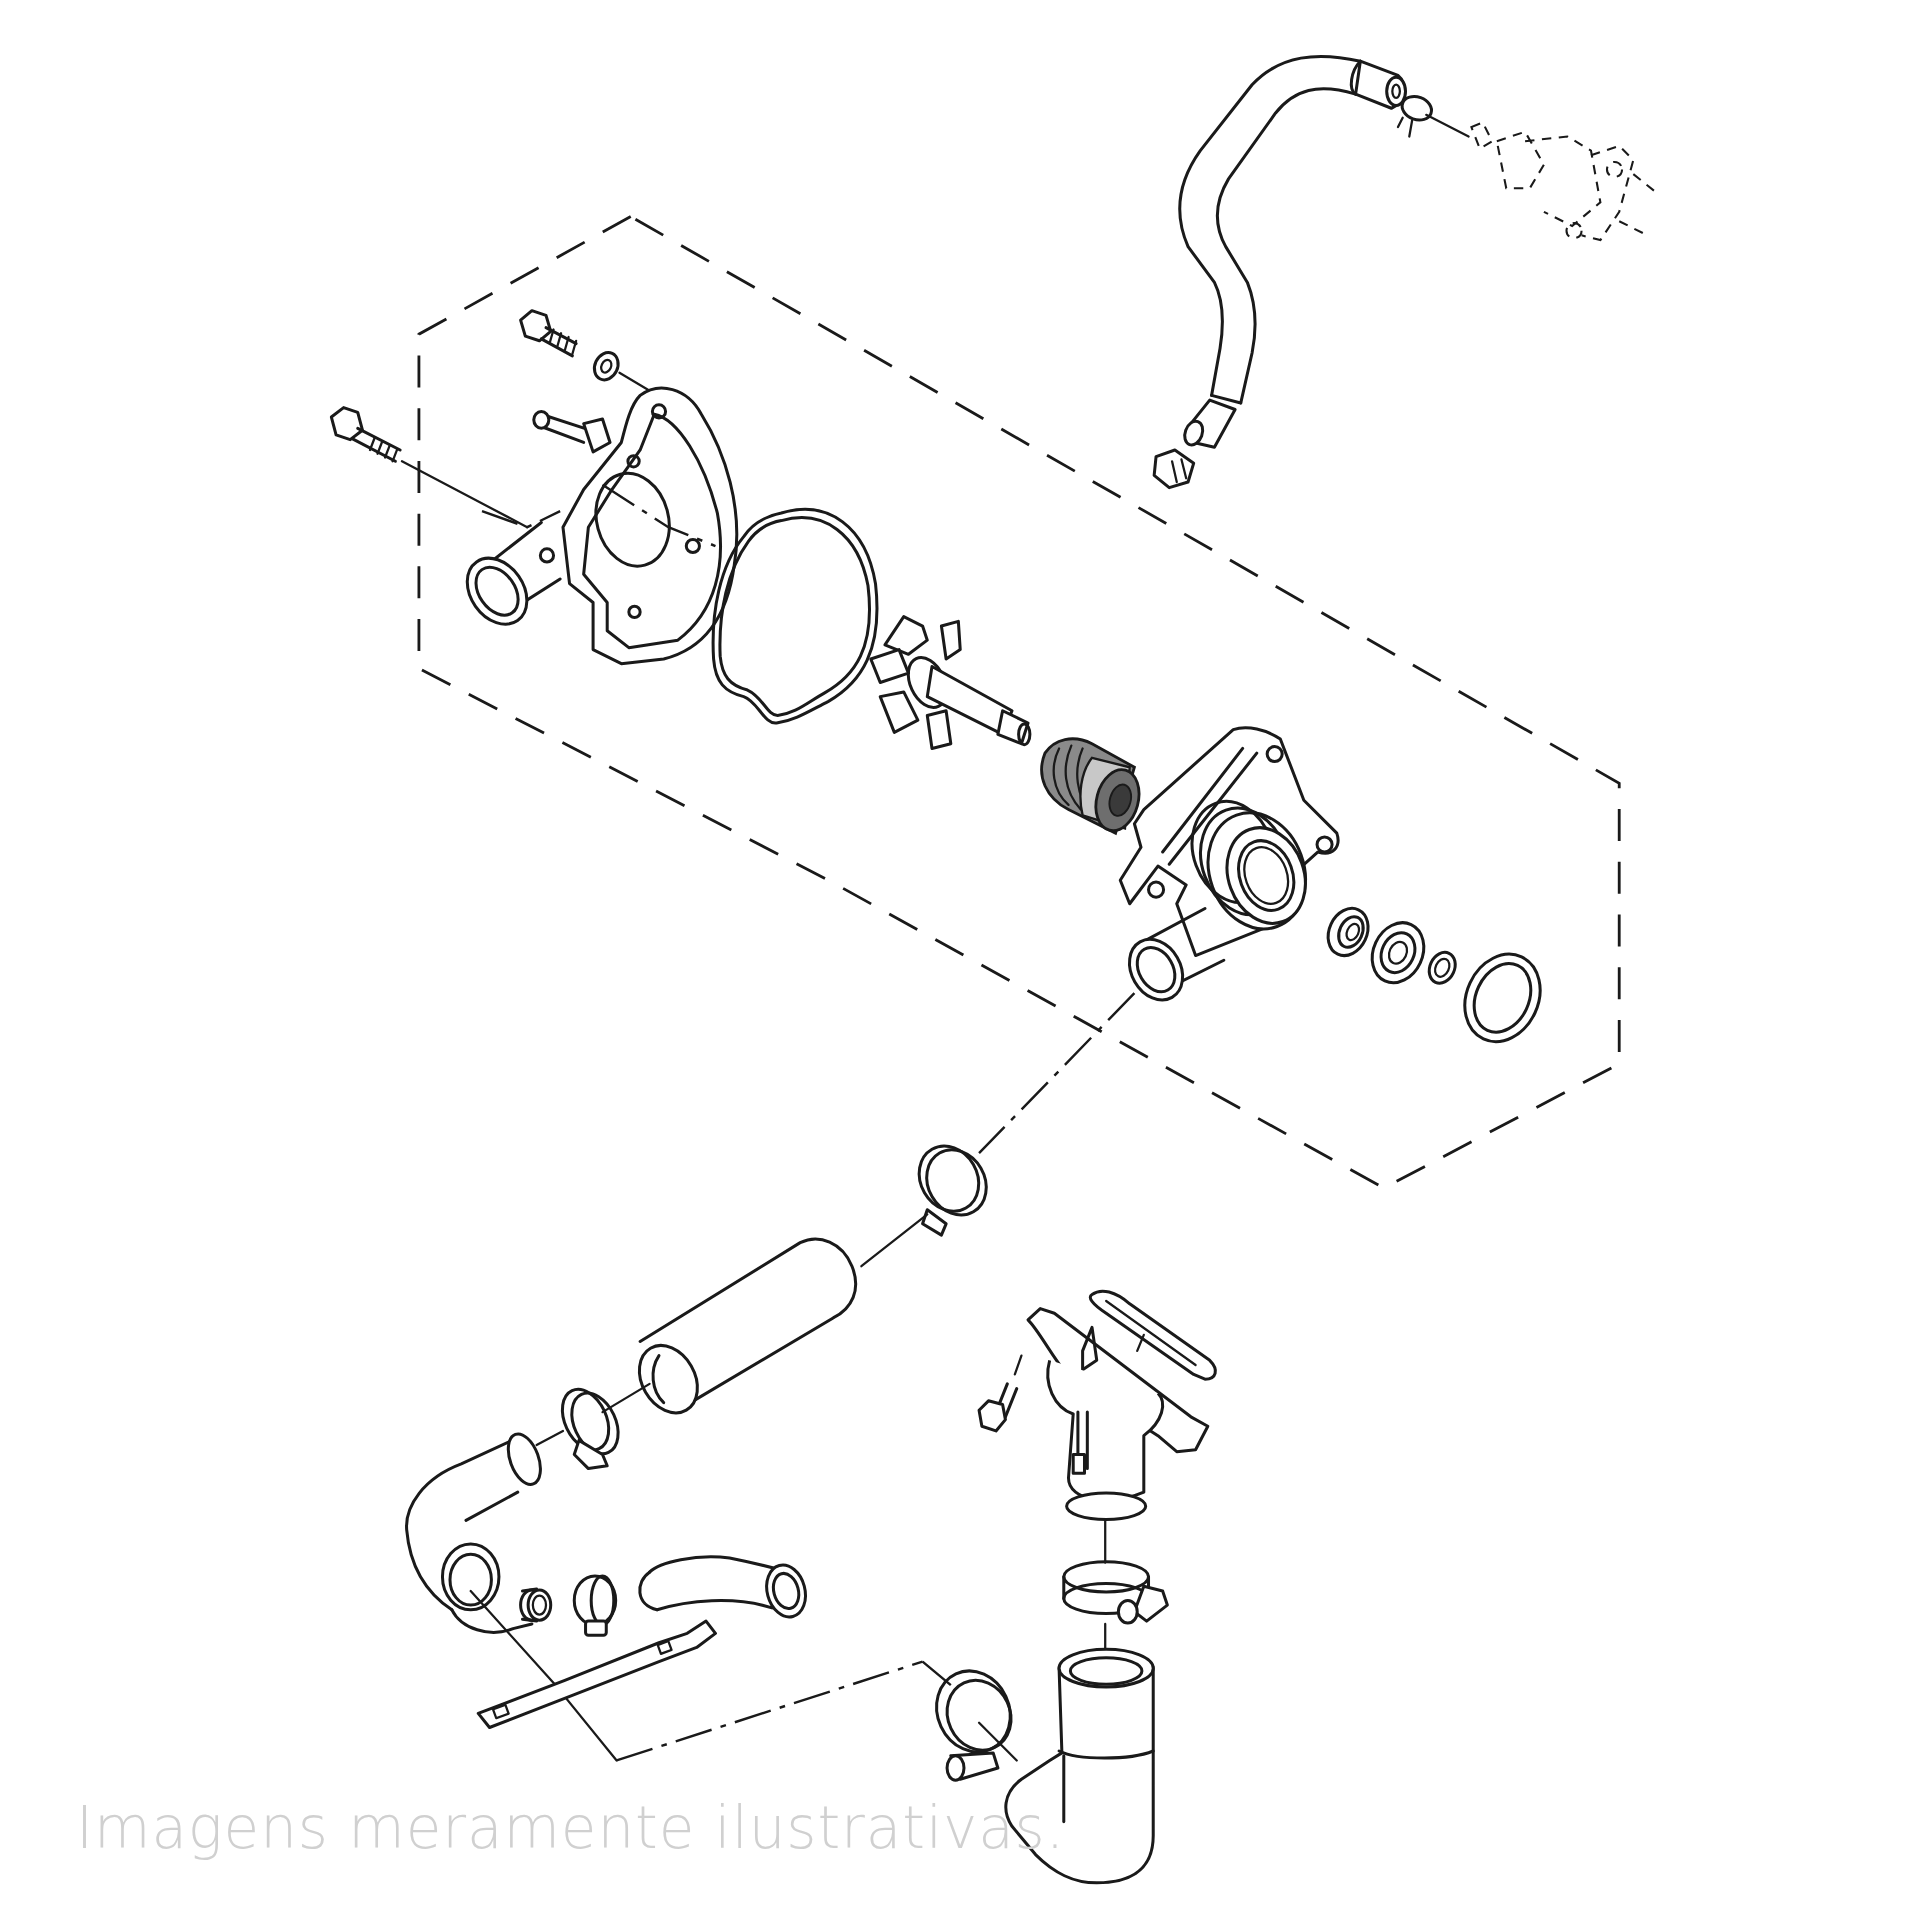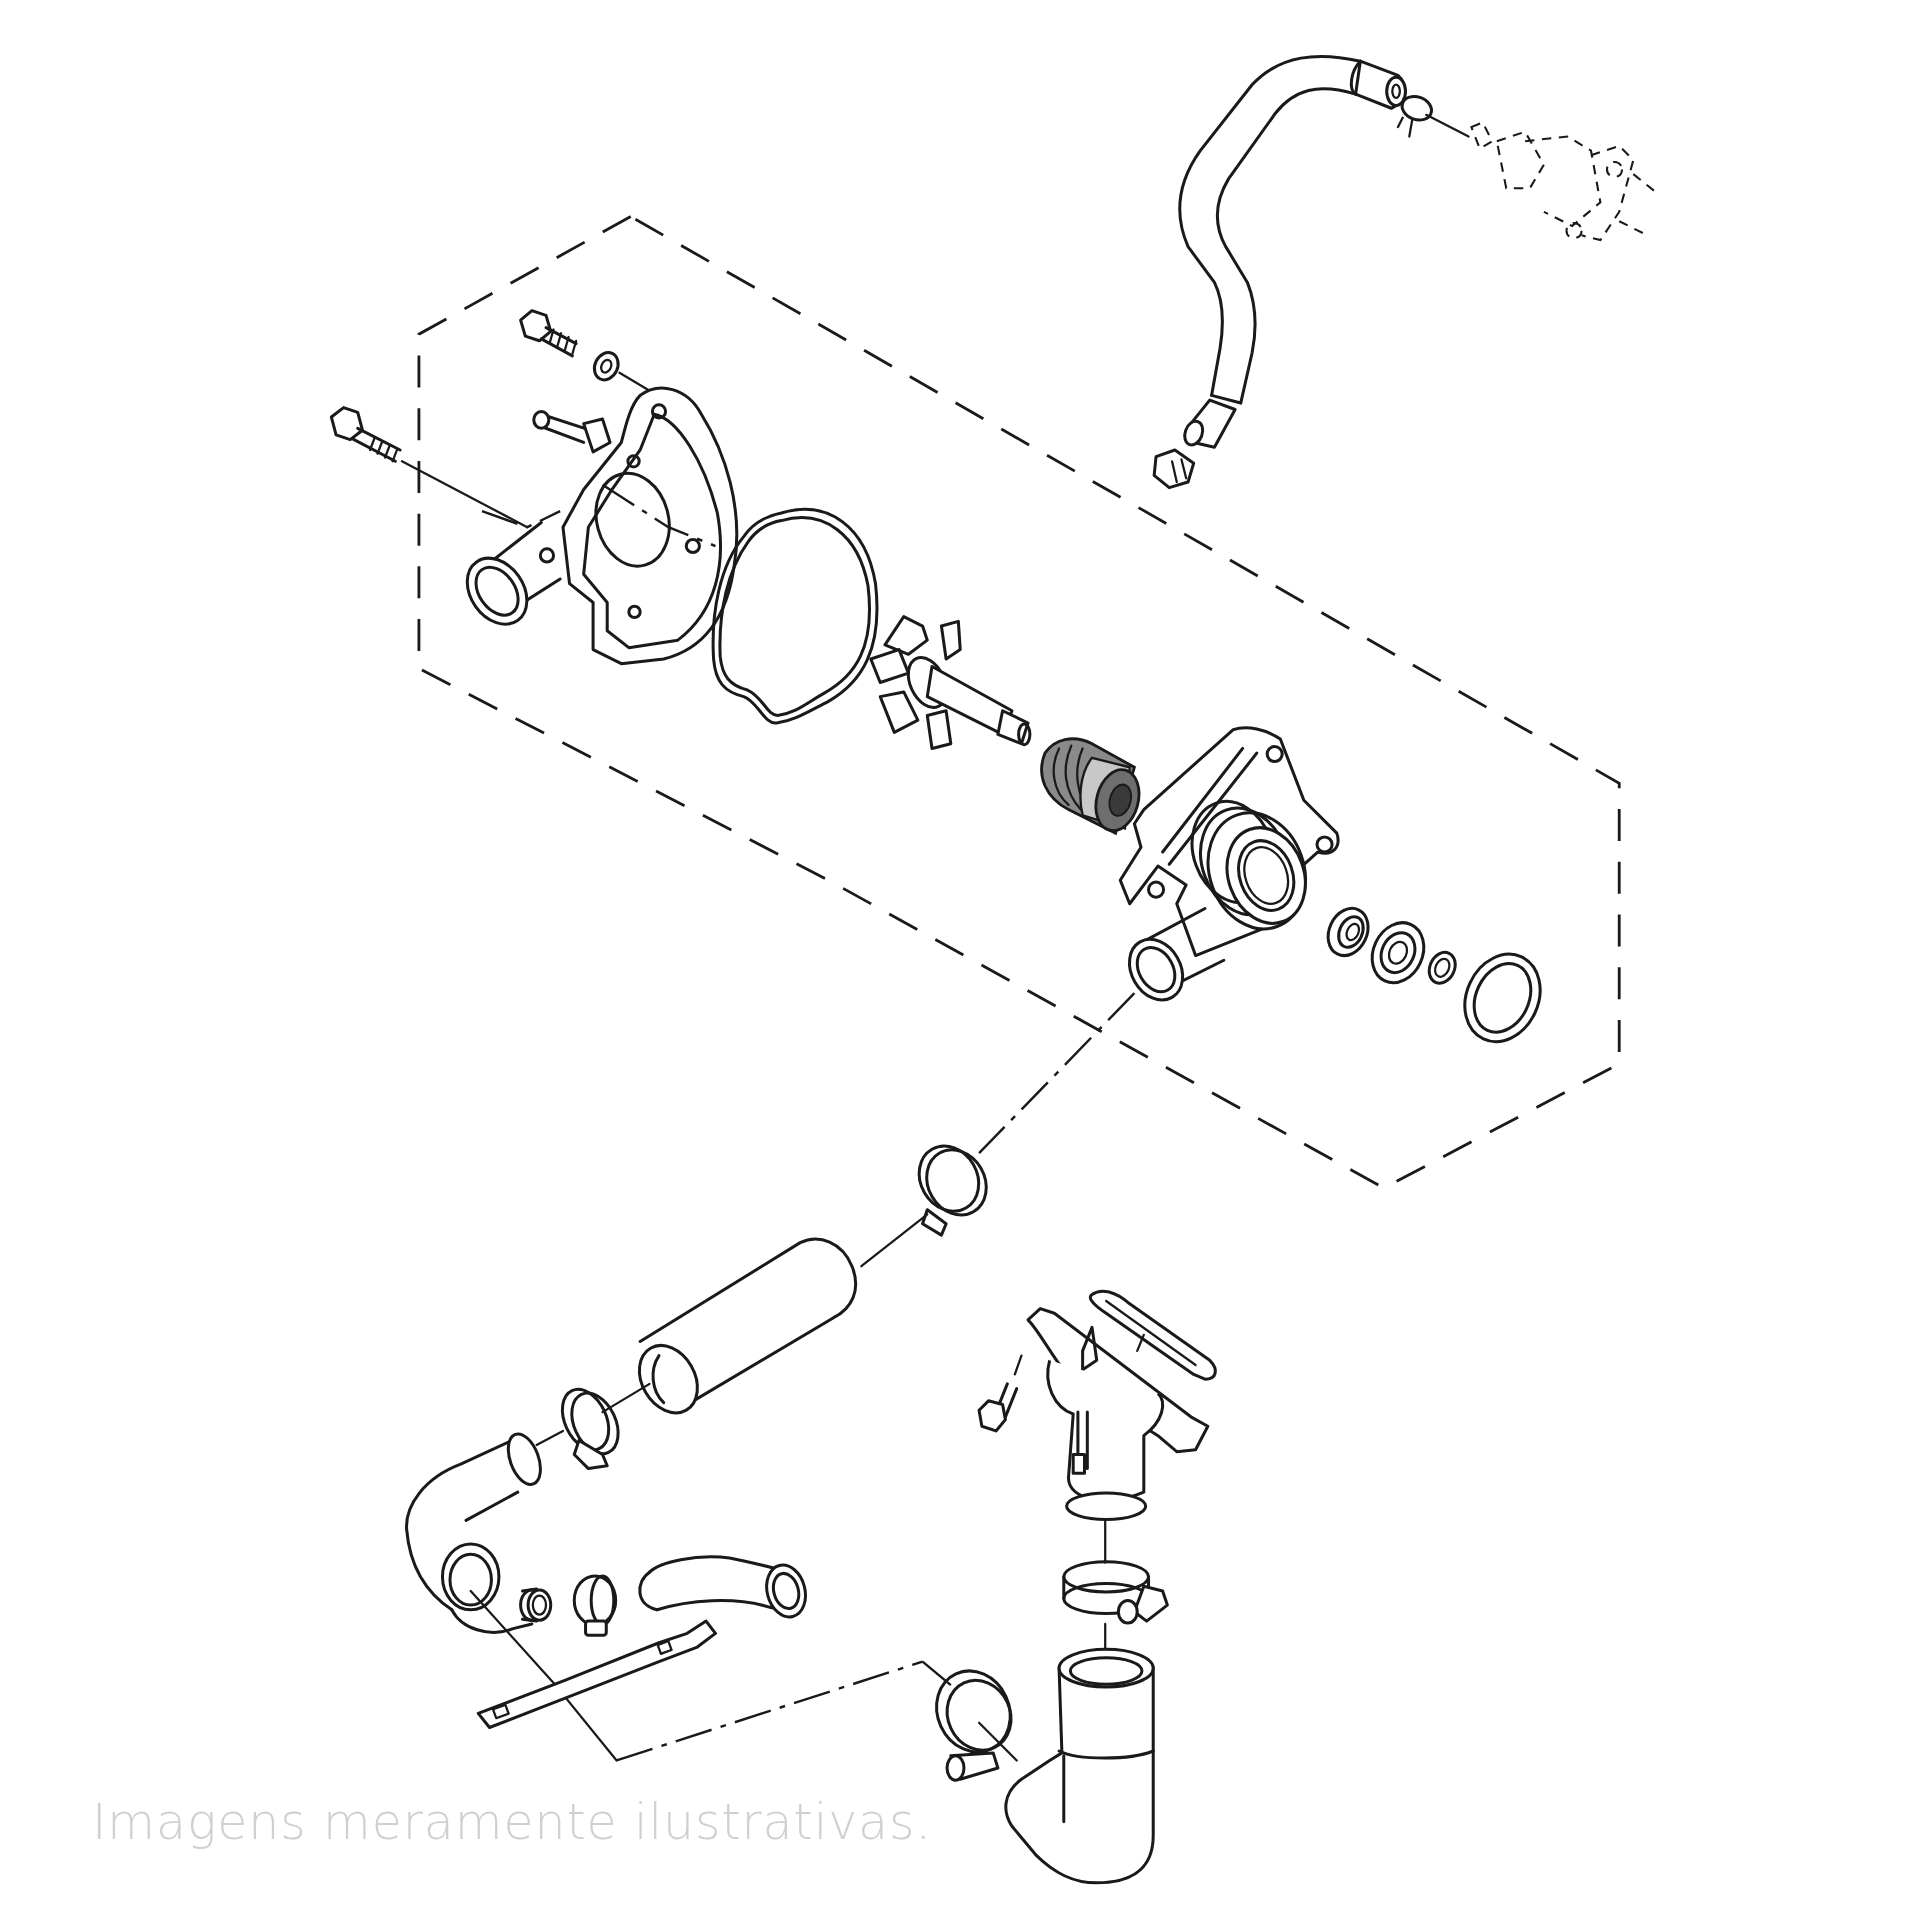--- a/index.html
+++ b/index.html
@@ -5,22 +5,22 @@
   html, body { margin:0; padding:0; background:#ffffff; }
   body { width:1928px; height:1928px; position:relative; overflow:hidden; }
   #diagram { position:absolute; left:0; top:0; width:1928px; height:1928px; }
   .ln { fill:none; stroke:#1a1a1a; stroke-width:3.2; stroke-linecap:round; stroke-linejoin:round; }
   .thin { fill:none; stroke:#1a1a1a; stroke-width:2.4; stroke-linecap:round; stroke-linejoin:round; }
   .wh { fill:#ffffff; stroke:#1a1a1a; stroke-width:3.2; stroke-linejoin:round; }
   .dash { fill:none; stroke:#1a1a1a; stroke-width:3; stroke-dasharray:34 22; }
   .dashdot { fill:none; stroke:#1a1a1a; stroke-width:2.6; stroke-dasharray:40 10 6 10; }
   .ghost { fill:none; stroke:#1a1a1a; stroke-width:2.2; stroke-dasharray:10 8; }
   .watermark {
-    position:absolute; left:92px; top:1794px;
-    font-family:"DejaVu Sans", sans-serif; font-size:49px; font-weight:300;
+    position:absolute; left:76px; top:1794px;
+    font-family:"DejaVu Sans", sans-serif; font-size:58px; font-weight:300;
     color:#d0d0d0; letter-spacing:0.9px; white-space:nowrap;
   }
 </style>
 </head>
 <body>
 
 <svg id="diagram" viewBox="0 0 2048 2048" xmlns="http://www.w3.org/2000/svg">
 
   <g>
 

